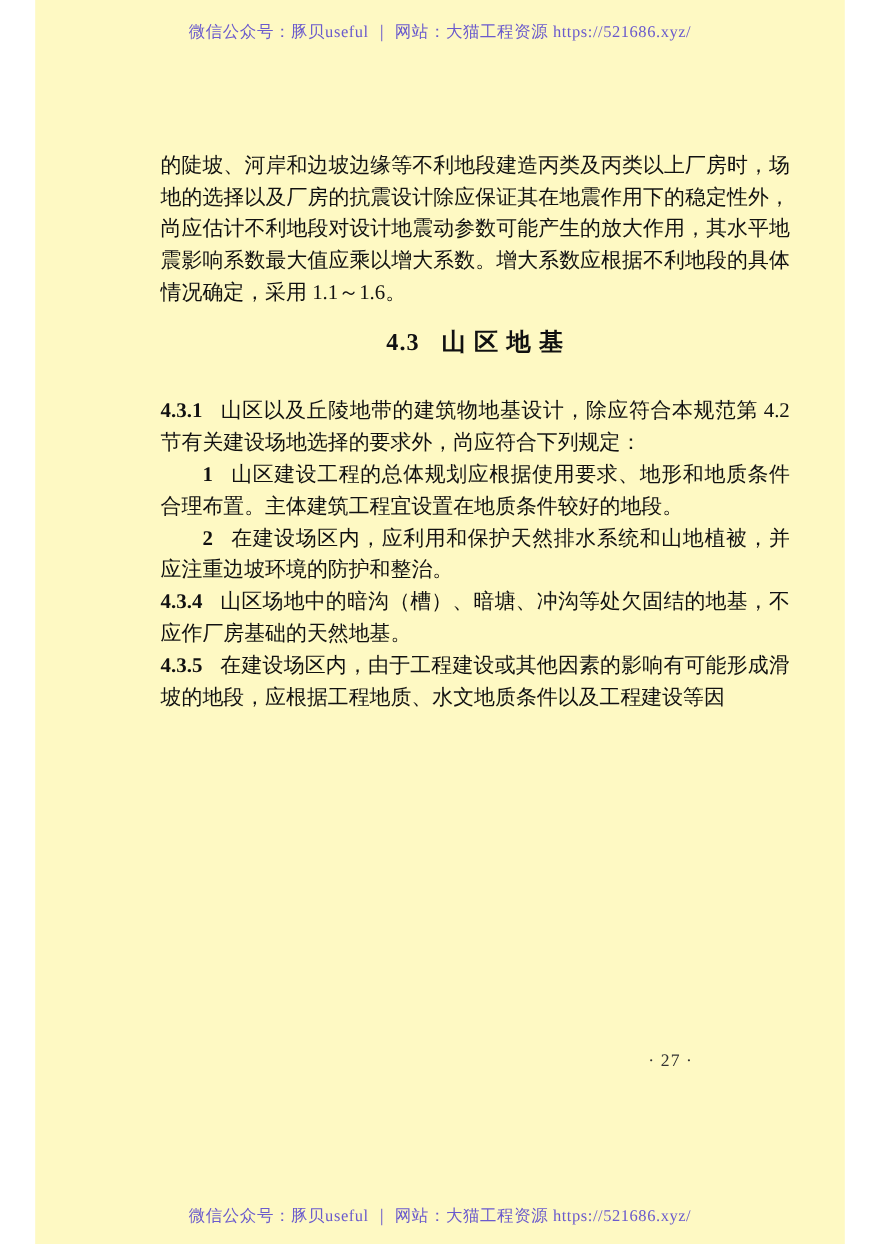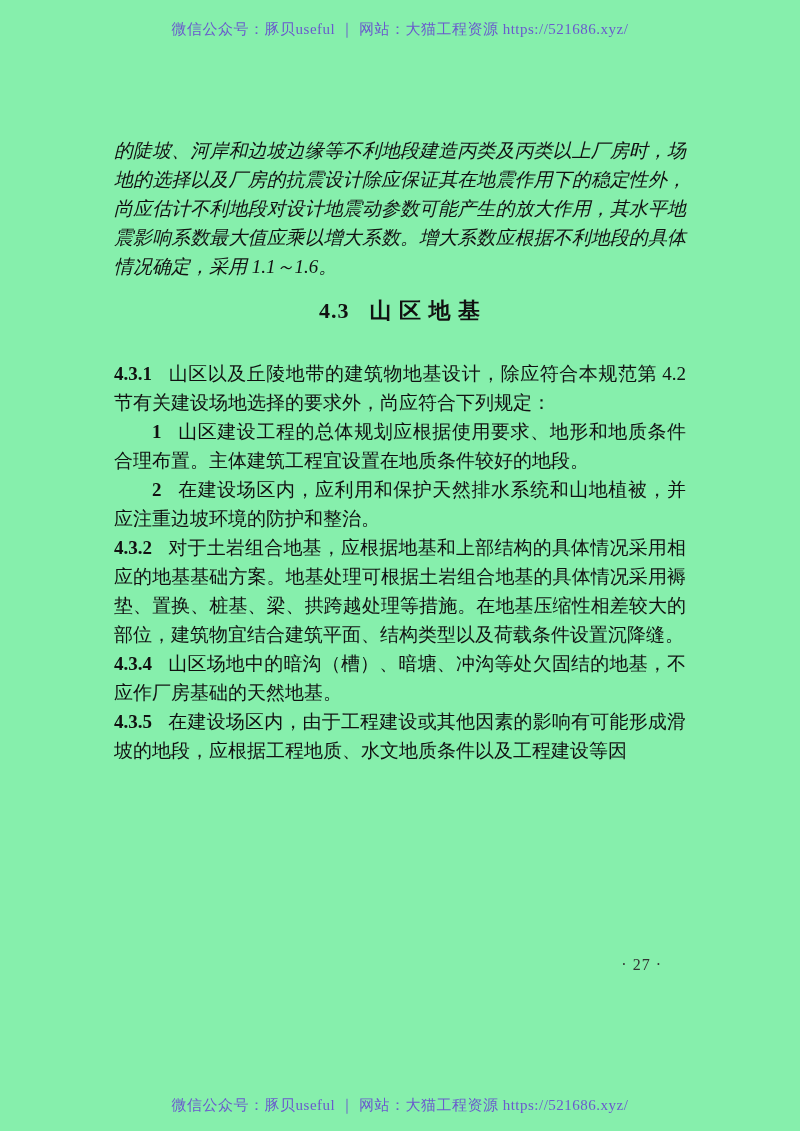--- a/index.html
+++ b/index.html
@@ -2,24 +2,24 @@
 <html><head>
 <meta charset="utf-8">
 <style>
   html, body {
     margin: 0;
     padding: 0;
     background: #ffffff;
   }
   .page {
     position: relative;
-    width: 800px;
+    width: 736px;
     height: 1131px;
     margin: 0 auto;
-    background: #86efac;
+    background: #fef9c3;
     overflow: hidden;
     font-family: "Liberation Serif", "DejaVu Serif", serif;
   }
   .watermark {
     position: absolute;
     left: 0;
     right: 0;
     text-align: center;
     font-size: 15px;
     letter-spacing: 0.5px;
@@ -35,21 +35,21 @@
     width: 572px;
     font-size: 19px;
     line-height: 29px;
     color: #111111;
     text-align: justify;
   }
   p.block {
     margin: 0;
     text-align: justify;
   }
-  p.paragraph { text-indent: 0; font-style: italic; }
+  p.paragraph { text-indent: 0; }
   p.clause { text-indent: 0; }
   p.subitem { text-indent: 2em; }
   .num {
     font-weight: bold;
     margin-right: 0.85em;
   }
   p.heading {
     text-align: center;
     font-weight: bold;
     font-size: 22px;
@@ -74,21 +74,20 @@
 
 <div class="page">
   <div class="watermark header">微信公众号：豚贝useful ｜ 网站：大猫工程资源 https://521686.xyz/</div>
 
   <div class="doc-body" id="doc-body">
       <p class="block paragraph"><span>的陡坡、河岸和边坡边缘等不利地段建造丙类及丙类以上厂房时，场地的选择以及厂房的抗震设计除应保证其在地震作用下的稳定性外，尚应估计不利地段对设计地震动参数可能产生的放大作用，其水平地震影响系数最大值应乘以增大系数。增大系数应根据不利地段的具体情况确定，采用 1.1～1.6。</span></p>
       <p class="block heading"><span class="num">4.3</span><span>山 区 地 基</span></p>
       <p class="block clause"><span class="num">4.3.1</span><span>山区以及丘陵地带的建筑物地基设计，除应符合本规范第 4.2 节有关建设场地选择的要求外，尚应符合下列规定：</span></p>
       <p class="block subitem"><span class="num">1</span><span>山区建设工程的总体规划应根据使用要求、地形和地质条件合理布置。主体建筑工程宜设置在地质条件较好的地段。</span></p>
       <p class="block subitem"><span class="num">2</span><span>在建设场区内，应利用和保护天然排水系统和山地植被，并应注重边坡环境的防护和整治。</span></p>
-      <p class="block clause"><span class="num">4.3.2</span><span>对于土岩组合地基，应根据地基和上部结构的具体情况采用相应的地基基础方案。地基处理可根据土岩组合地基的具体情况采用褥垫、置换、桩基、梁、拱跨越处理等措施。在地基压缩性相差较大的部位，建筑物宜结合建筑平面、结构类型以及荷载条件设置沉降缝。</span></p>
       <p class="block clause"><span class="num">4.3.4</span><span>山区场地中的暗沟（槽）、暗塘、冲沟等处欠固结的地基，不应作厂房基础的天然地基。</span></p>
       <p class="block clause"><span class="num">4.3.5</span><span>在建设场区内，由于工程建设或其他因素的影响有可能形成滑坡的地段，应根据工程地质、水文地质条件以及工程建设等因</span></p>
     </div>
 
   <div class="page-number">· 27 ·</div>
 
   <div class="watermark footer">微信公众号：豚贝useful ｜ 网站：大猫工程资源 https://521686.xyz/</div>
 </div>
 
 </body></html>

